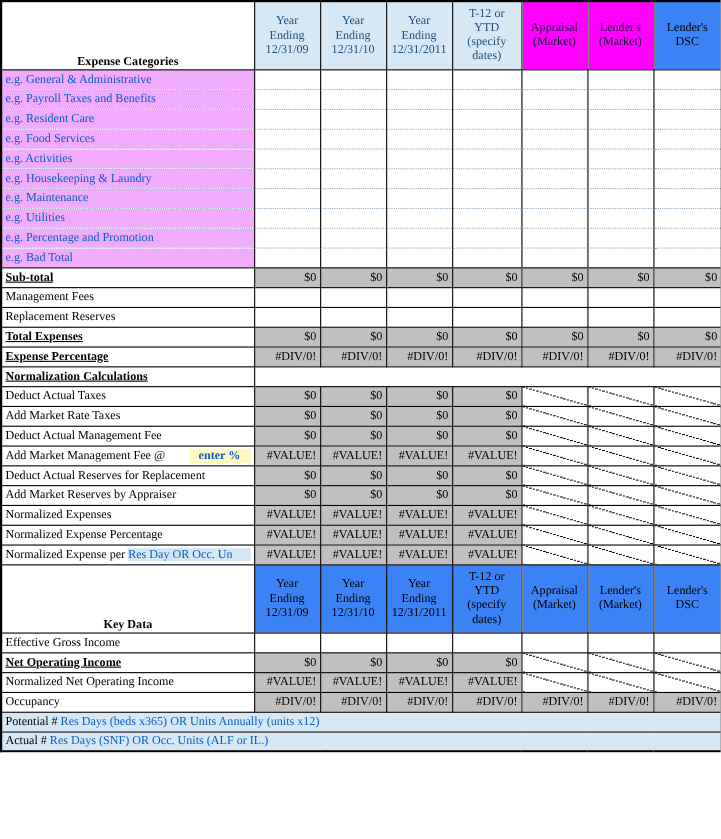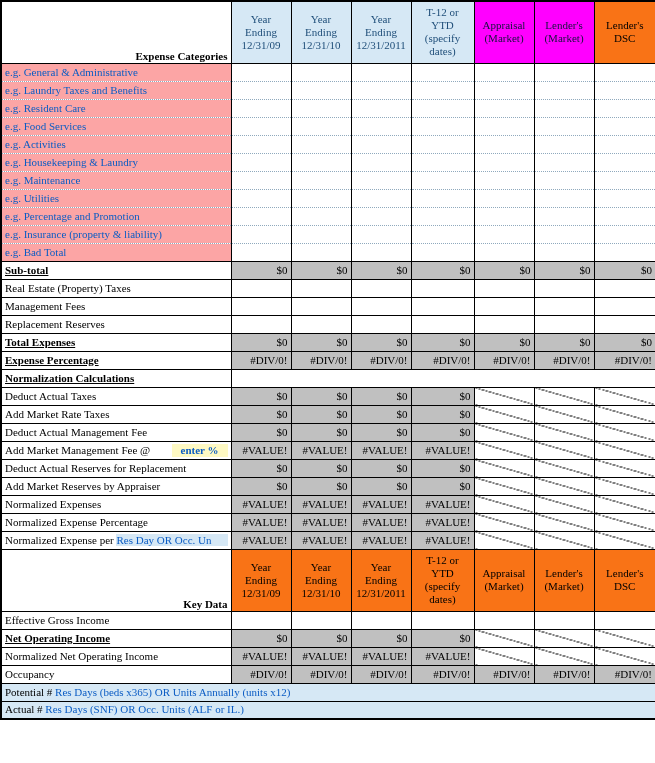--- a/index.html
+++ b/index.html
@@ -3,31 +3,31 @@
 <meta charset="utf-8">
 <style>
   * { box-sizing: border-box; }
   html, body { margin: 0; padding: 0; background: #fff; }
   body { font-family: "Liberation Serif", serif; width: 655px; }
 
   table { border-collapse: collapse; width: 655px; table-layout: fixed; border: 2px solid #000; }
   td { border: 1px solid #000; font-size: 11px; height: 18px; padding: 0 3px; line-height: 13px; overflow: hidden; }
 
   thead td, .khc { height: 62px; text-align: center; vertical-align: middle; white-space: normal; }
-  td.corner { text-align: right; vertical-align: bottom; font-weight: bold; background: #fff; color: #000; white-space: nowrap; }
+  td.corner { text-align: center; vertical-align: bottom; font-weight: bold; background: #fff; color: #000; white-space: nowrap; }
 
   .bg-blue    { background: #d6e8f5; color: #1f4e79; }
   .bg-magenta { background: #ff00ff; color: #14143c; }
-  .bg-white   { background: #f97316;    color: #000; text-align: center; }
+  .bg-white   { background: #3b82f6;    color: #000; text-align: center; }
 
   .lbl { text-align: left; background: #fff; color: #000; white-space: nowrap; }
   .bold { font-weight: bold; text-decoration: underline; }
 
   tr.ex td { border-top: 1px dotted #8fa9bd; border-bottom: 1px dotted #8fa9bd; }
-  tr.ex td.lbl { background: #fca5a5; color: #0b5cc4; }
+  tr.ex td.lbl { background: #f0abfc; color: #0b5cc4; }
   .cell { background: #fff; }
 
   .gray { background: #c0c0c0; text-align: right; color: #000; }
 
   .diag { background-color: #fff;
           background-image: linear-gradient(to top right,
             transparent 49%, #000 49%, #000 51%, transparent 51%); }
 
   .section-blank { background: #fff; }
 
@@ -68,21 +68,21 @@
         <td class="lbl">e.g. General &amp; Administrative</td>
         <td class="cell"></td>
         <td class="cell"></td>
         <td class="cell"></td>
         <td class="cell"></td>
         <td class="cell"></td>
         <td class="cell"></td>
         <td class="cell"></td>
       </tr>
       <tr class="ex">
-        <td class="lbl">e.g. Laundry Taxes and Benefits</td>
+        <td class="lbl">e.g. Payroll Taxes and Benefits</td>
         <td class="cell"></td>
         <td class="cell"></td>
         <td class="cell"></td>
         <td class="cell"></td>
         <td class="cell"></td>
         <td class="cell"></td>
         <td class="cell"></td>
       </tr>
       <tr class="ex">
         <td class="lbl">e.g. Resident Care</td>
@@ -148,58 +148,38 @@
         <td class="lbl">e.g. Percentage and Promotion</td>
         <td class="cell"></td>
         <td class="cell"></td>
         <td class="cell"></td>
         <td class="cell"></td>
         <td class="cell"></td>
         <td class="cell"></td>
         <td class="cell"></td>
       </tr>
       <tr class="ex">
-        <td class="lbl">e.g. Insurance (property &amp; liability)</td>
-        <td class="cell"></td>
-        <td class="cell"></td>
-        <td class="cell"></td>
-        <td class="cell"></td>
-        <td class="cell"></td>
-        <td class="cell"></td>
-        <td class="cell"></td>
-      </tr>
-      <tr class="ex">
         <td class="lbl">e.g. Bad Total</td>
         <td class="cell"></td>
         <td class="cell"></td>
         <td class="cell"></td>
         <td class="cell"></td>
         <td class="cell"></td>
         <td class="cell"></td>
         <td class="cell"></td>
       </tr>
       <tr>
         <td class="lbl bold">Sub-total</td>
         <td class="gray">$0</td>
         <td class="gray">$0</td>
         <td class="gray">$0</td>
         <td class="gray">$0</td>
         <td class="gray">$0</td>
         <td class="gray">$0</td>
         <td class="gray">$0</td>
-      </tr>
-      <tr>
-        <td class="lbl">Real Estate (Property) Taxes</td>
-        <td class="cell"></td>
-        <td class="cell"></td>
-        <td class="cell"></td>
-        <td class="cell"></td>
-        <td class="cell"></td>
-        <td class="cell"></td>
-        <td class="cell"></td>
       </tr>
       <tr>
         <td class="lbl">Management Fees</td>
         <td class="cell"></td>
         <td class="cell"></td>
         <td class="cell"></td>
         <td class="cell"></td>
         <td class="cell"></td>
         <td class="cell"></td>
         <td class="cell"></td>

